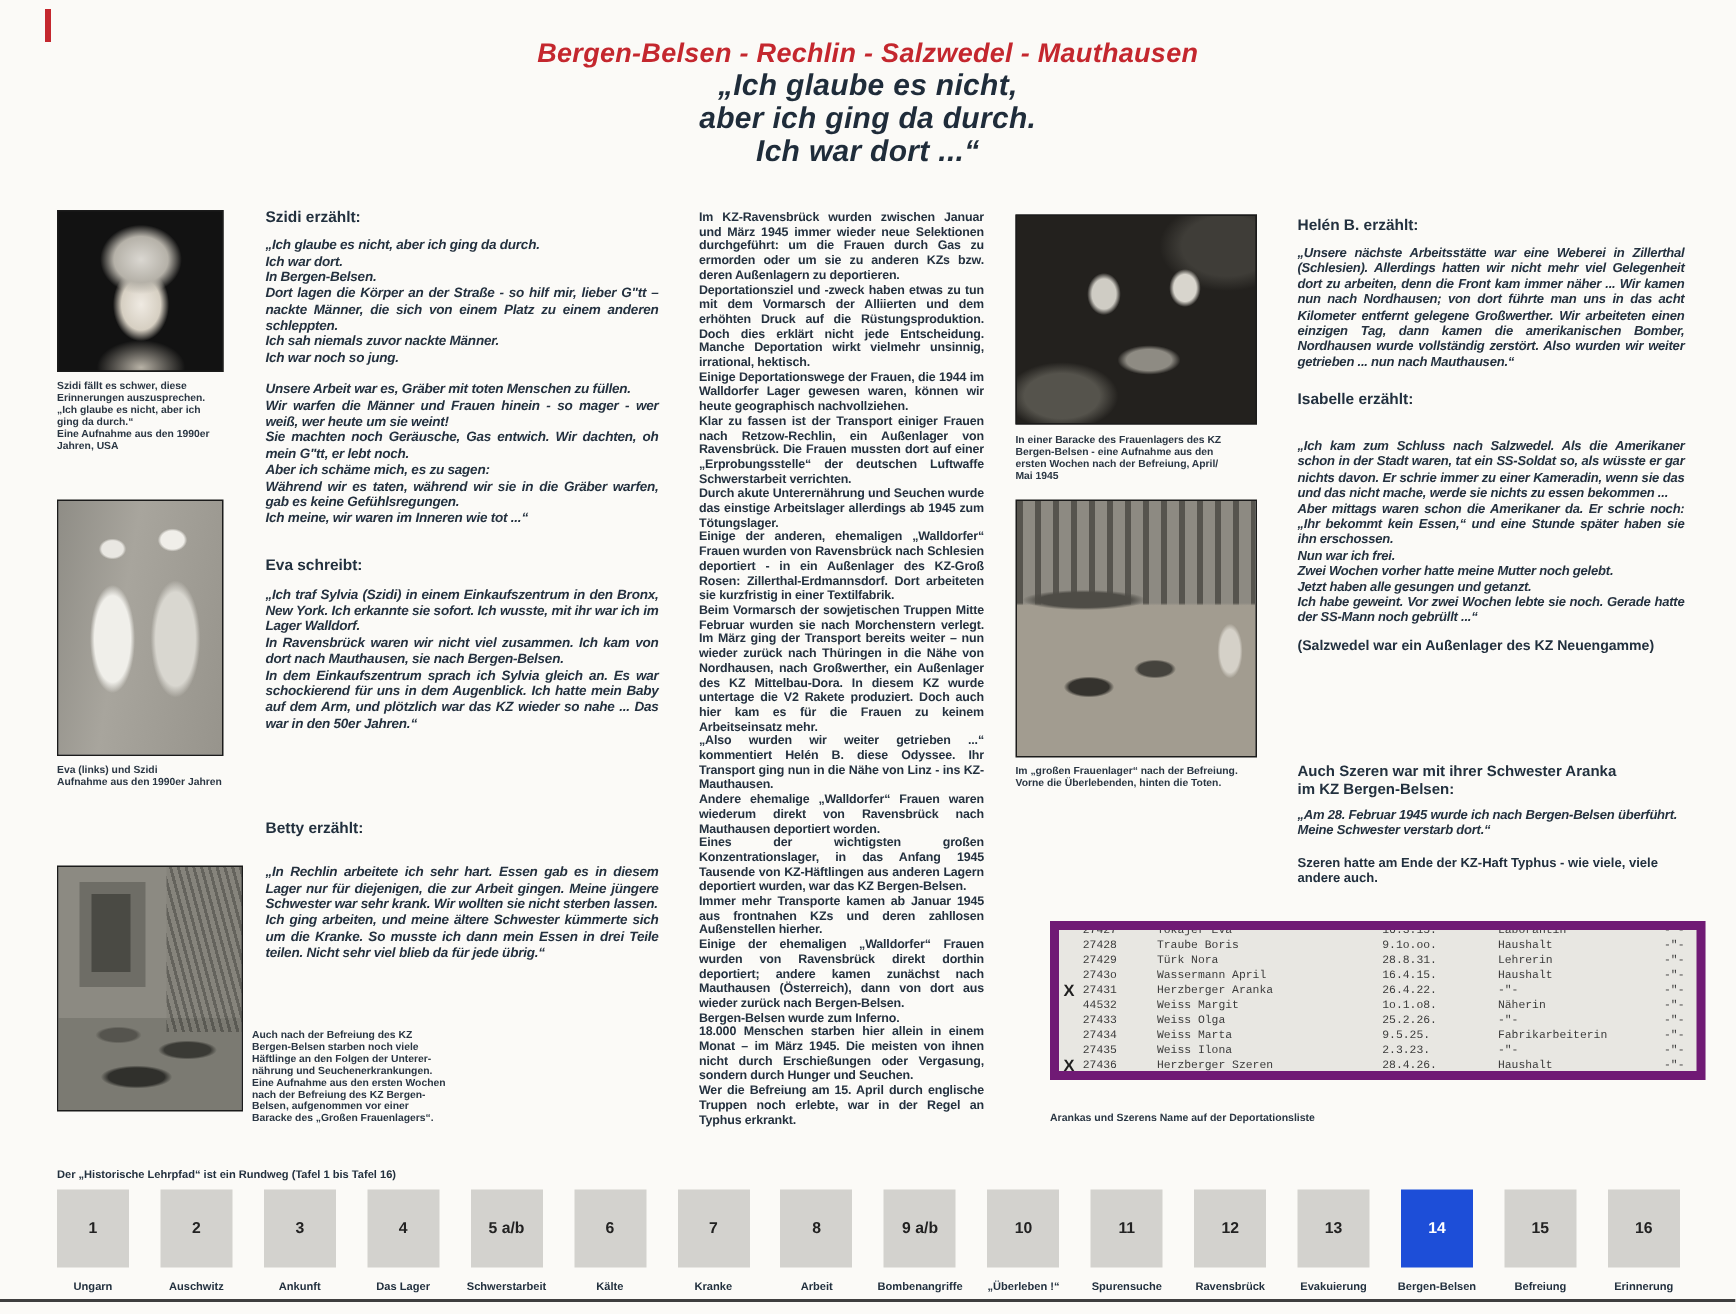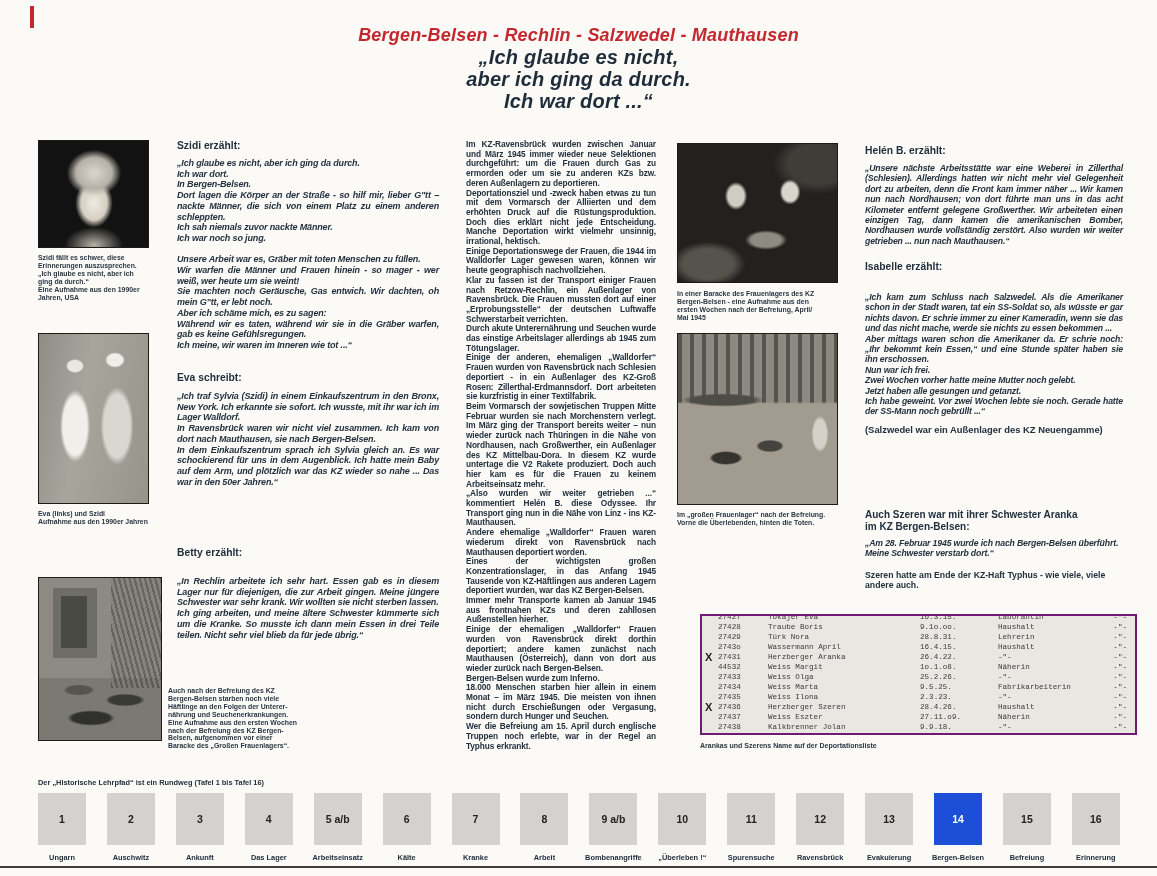--- a/index.html
+++ b/index.html
@@ -85,22 +85,22 @@
   #helen-heading{left:865px;top:145px;width:258px;}
   #helen-text{left:865px;top:163px;width:258px;font-size:8.7px;line-height:10.4px;}
   #isabelle-heading{left:865px;top:261px;width:258px;}
   #isabelle-text{left:865px;top:280px;width:258px;font-size:8.7px;line-height:10.4px;margin-top:12px;}
   #salzwedel-note{left:865px;top:424px;width:258px;font-weight:bold;font-size:9.4px;color:#22303e;}
   #szeren-heading{left:865px;top:509px;width:258px;white-space:pre-line;font-size:10px;line-height:12px;}
   #szeren-quote{left:865px;top:538px;width:258px;font-size:8.7px;line-height:10.4px;}
   #szeren-note{left:865px;top:570px;width:258px;font-weight:bold;font-size:8.7px;line-height:10.4px;color:#22303e;}
   
   #deport-table{
-    left:700px;top:614px;width:437px;height:121px;background:#e8e7e2;
-    border:2px solid #701a75;box-sizing:border-box;overflow:hidden;
+    left:700px;top:614px;width:437px;height:106px;background:#e8e7e2;
+    border:6px solid #701a75;box-sizing:border-box;overflow:hidden;
     font-family:"Liberation Mono",monospace;font-size:7.6px;color:#3b3b3b;
   }
   #deport-rows{margin-top:-4px;padding-left:3px;}
   .t-row{display:flex;height:10px;align-items:center;white-space:nowrap;}
   .t-mark{width:13px;font-family:"Liberation Sans",sans-serif;font-weight:bold;font-size:11px;line-height:9px;color:#1f1f1f;}
   .t-num{width:50px;}
   .t-name{width:152px;}
   .t-born{width:78px;}
   .t-occ{width:112px;}
   .t-ditto{flex:1;text-align:right;padding-right:8px;}
@@ -346,21 +346,21 @@
       <div class="nav-label">Ankunft</div>
     </div>
 
     <div class="nav-item">
       <div class="tile">4</div>
       <div class="nav-label">Das Lager</div>
     </div>
 
     <div class="nav-item">
       <div class="tile">5 a/b</div>
-      <div class="nav-label">Arbeitseinsatz</div>
+      <div class="nav-label">Schwerstarbeit</div>
     </div>
 
     <div class="nav-item">
       <div class="tile">6</div>
       <div class="nav-label">Kälte</div>
     </div>
 
     <div class="nav-item">
       <div class="tile">7</div>
       <div class="nav-label">Kranke</div>

